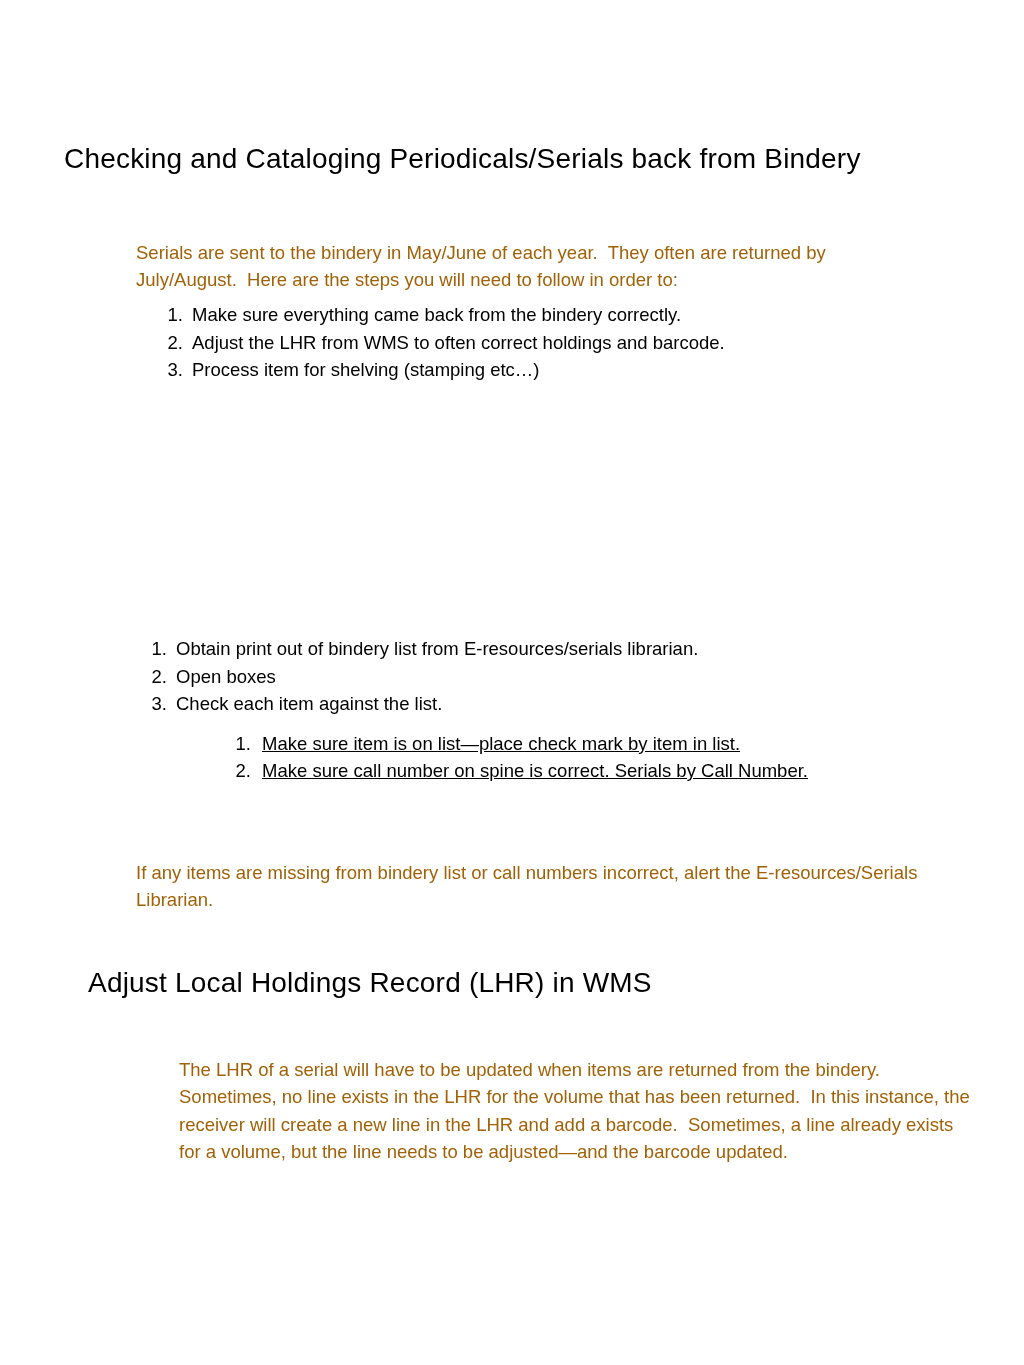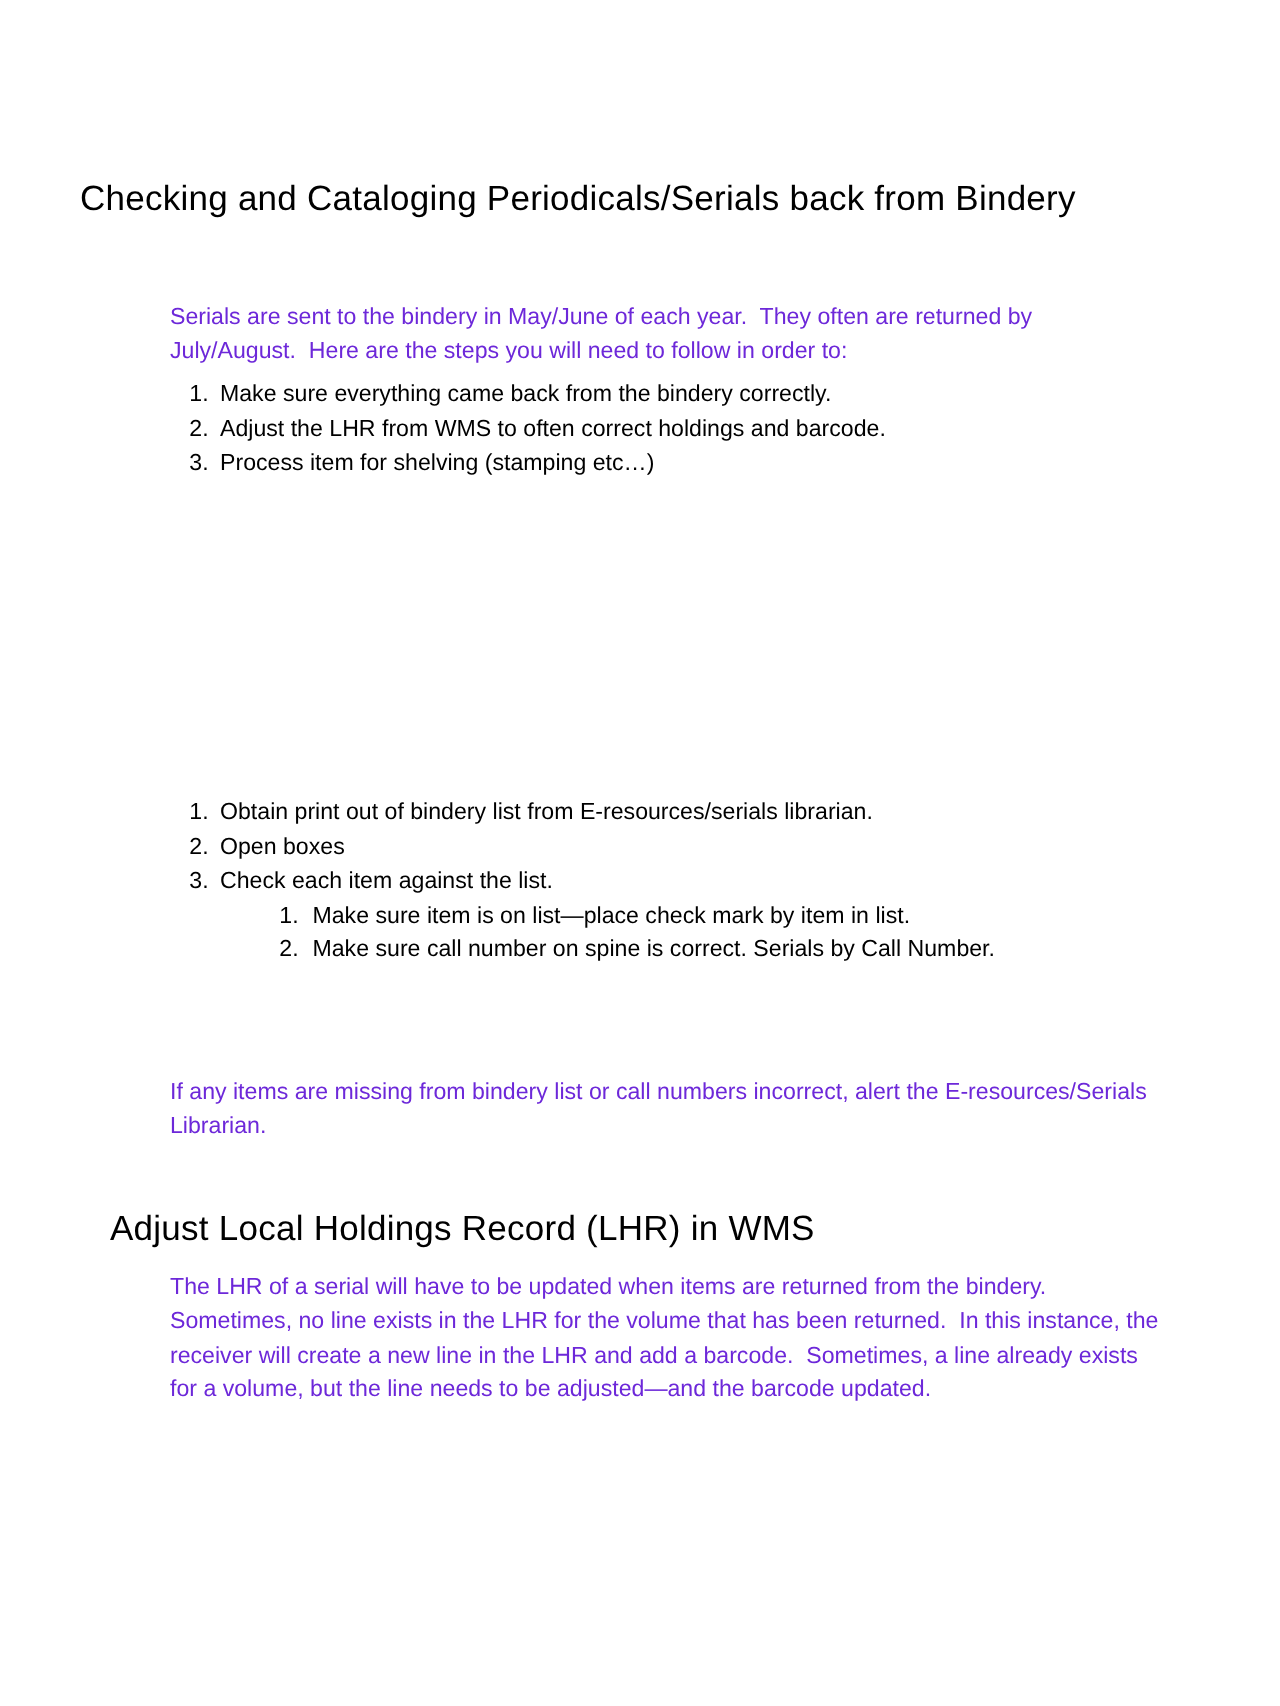--- a/index.html
+++ b/index.html
@@ -33,50 +33,51 @@
     font-weight: 400;
     color: #000000;
     letter-spacing: 0.2px;
   }
   .heading-2 { left: 64px; top: 443px; width: 700px; }
   .heading-3 { left: 88px; top: 944px; width: 800px; }
 
   .body-text {
     font-size: 18.5px;
     line-height: 27.5px;
-    color: #6d28d9;
+    color: #a16207;
     white-space: pre-wrap;
   }
   .para {
     position: absolute;
     left: 136px;
     width: 792px;
   }
   .p-intro   { top: 220px; }
   .p-sec2    { top: 525px; }
   .p-alert   { top: 840px; }
-  .p-sec3    { top: 996px; }
+  .p-sec3    { top: 1037px; margin-left: 43px; }
 
   ol.num-list {
     position: absolute;
     margin: 0;
     padding: 0 0 0 36px;
     list-style: decimal outside;
   }
   ol.num-list li {
     font-size: 18.5px;
     line-height: 27.5px;
     padding-left: 4px;
   }
-  .list-intro { left: 136px; top: 301px; width: 780px; }
+  .list-intro { left: 152px; top: 301px; width: 780px; }
   .list-sec2  { left: 136px; top: 635px; width: 780px; }
   ol.sub-list {
-    margin: 0;
+    margin: 12px;
     padding: 0 0 0 68px;
     list-style: decimal outside;
+    text-decoration: underline;
   }
   ol.sub-list li {
     font-size: 18.5px;
     line-height: 27.5px;
     padding-left: 6px;
   }
 </style>
 </head>
 <body>
 

